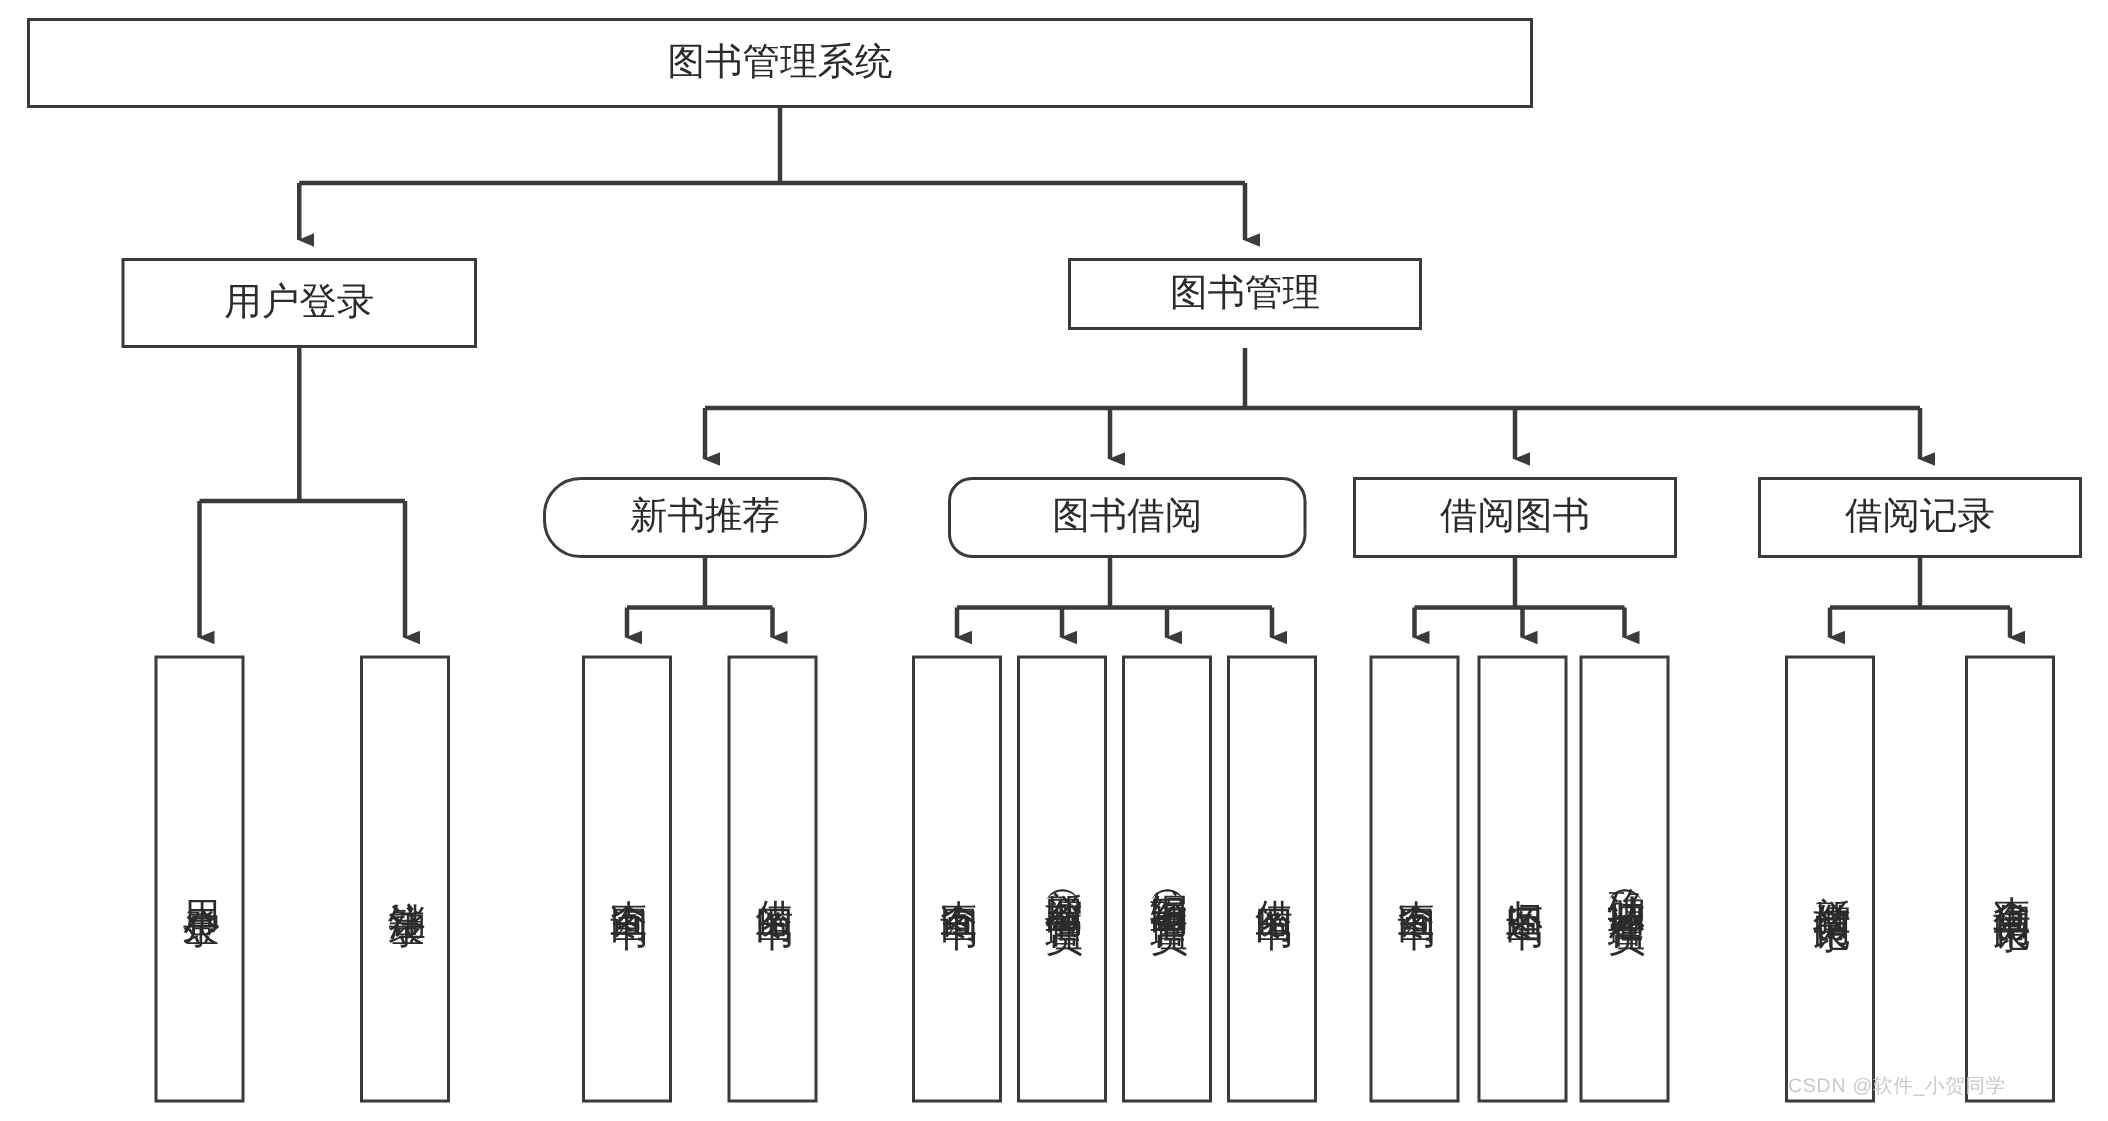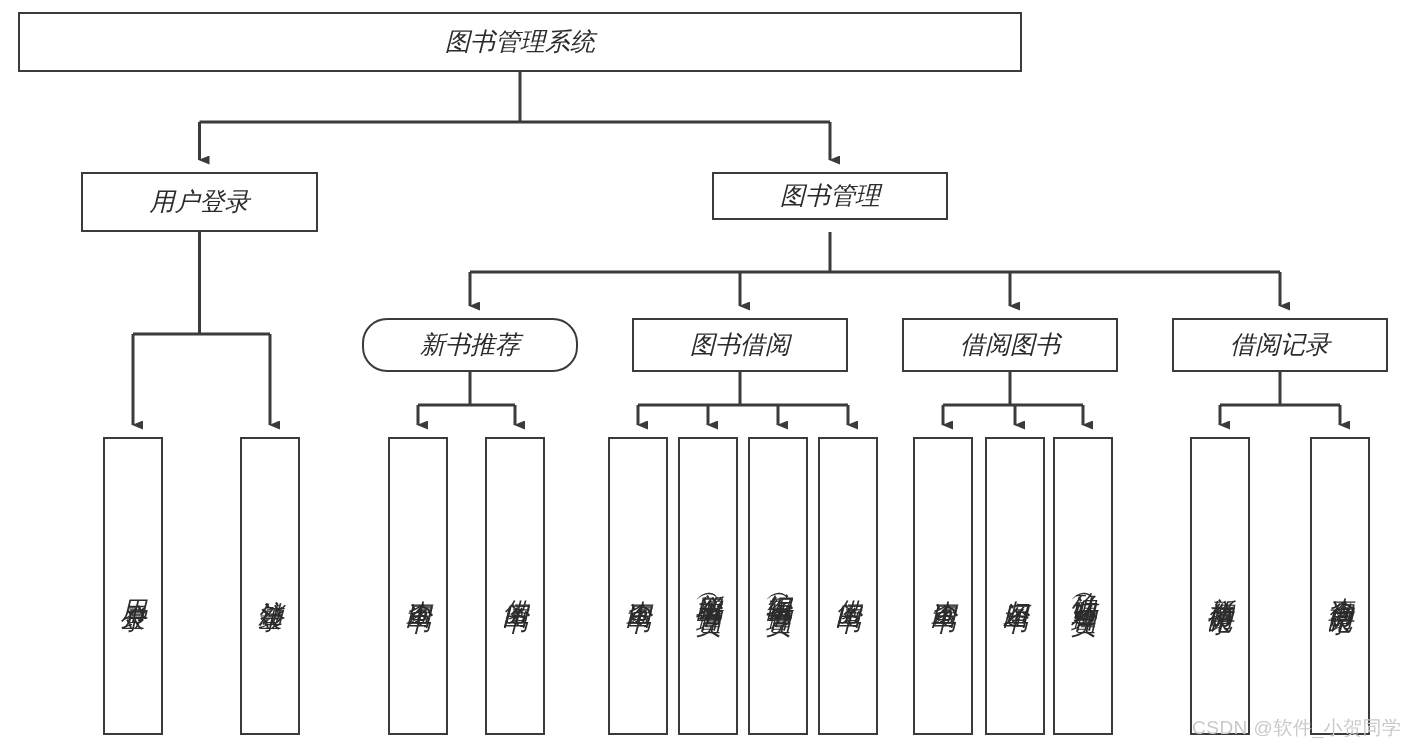--- a/index.html
+++ b/index.html
@@ -32,40 +32,39 @@
     display: flex;
     align-items: center;
     justify-content: center;
     overflow: hidden;
   }
   .node-label {
     color: #2b2b2b;
     text-align: center;
     line-height: 1.18;
     white-space: pre;
-    font-style: italic;
   }
   .node-horizontal .node-label {
     font-size: 25px;
     writing-mode: horizontal-tb;
   }
   .node-root .node-label {
     font-size: 25px;
   }
   .node-vertical .node-label {
     font-size: 25px;
     writing-mode: vertical-rl;
     text-orientation: upright;
     letter-spacing: 3px;
     line-height: 1.1;
   }
   .watermark {
     position: absolute;
     color: #c9c9c9;
-    font-size: 19px;
+    font-size: 13px;
     letter-spacing: 0.5px;
     white-space: nowrap;
     pointer-events: none;
   }
 </style>
 </head>
 <body>
 
 <div id="diagram-root">
 
@@ -118,21 +117,21 @@
       </div>
       <div class="node-box node-l1 node-horizontal" style="left: 81px; top: 172px; width: 237px; height: 60px;">
         <span class="node-label">用户登录</span>
       </div>
       <div class="node-box node-l1 node-horizontal" style="left: 712px; top: 172px; width: 236px; height: 48px;">
         <span class="node-label">图书管理</span>
       </div>
       <div class="node-box node-l2 node-horizontal" style="left: 362px; top: 318px; width: 216px; height: 54px; border-radius: 25px;">
         <span class="node-label">新书推荐</span>
       </div>
-      <div class="node-box node-l2 node-horizontal" style="left: 632px; top: 318px; width: 216px; height: 54px;">
+      <div class="node-box node-l2 node-horizontal" style="left: 632px; top: 318px; width: 239px; height: 54px; border-radius: 16px;">
         <span class="node-label">图书借阅</span>
       </div>
       <div class="node-box node-l2 node-horizontal" style="left: 902px; top: 318px; width: 216px; height: 54px;">
         <span class="node-label">借阅图书</span>
       </div>
       <div class="node-box node-l2 node-horizontal" style="left: 1172px; top: 318px; width: 216px; height: 54px;">
         <span class="node-label">借阅记录</span>
       </div>
       <div class="node-box node-leaf node-vertical" style="left: 103px; top: 437px; width: 60px; height: 298px;">
         <span class="node-label">用户登录</span>

